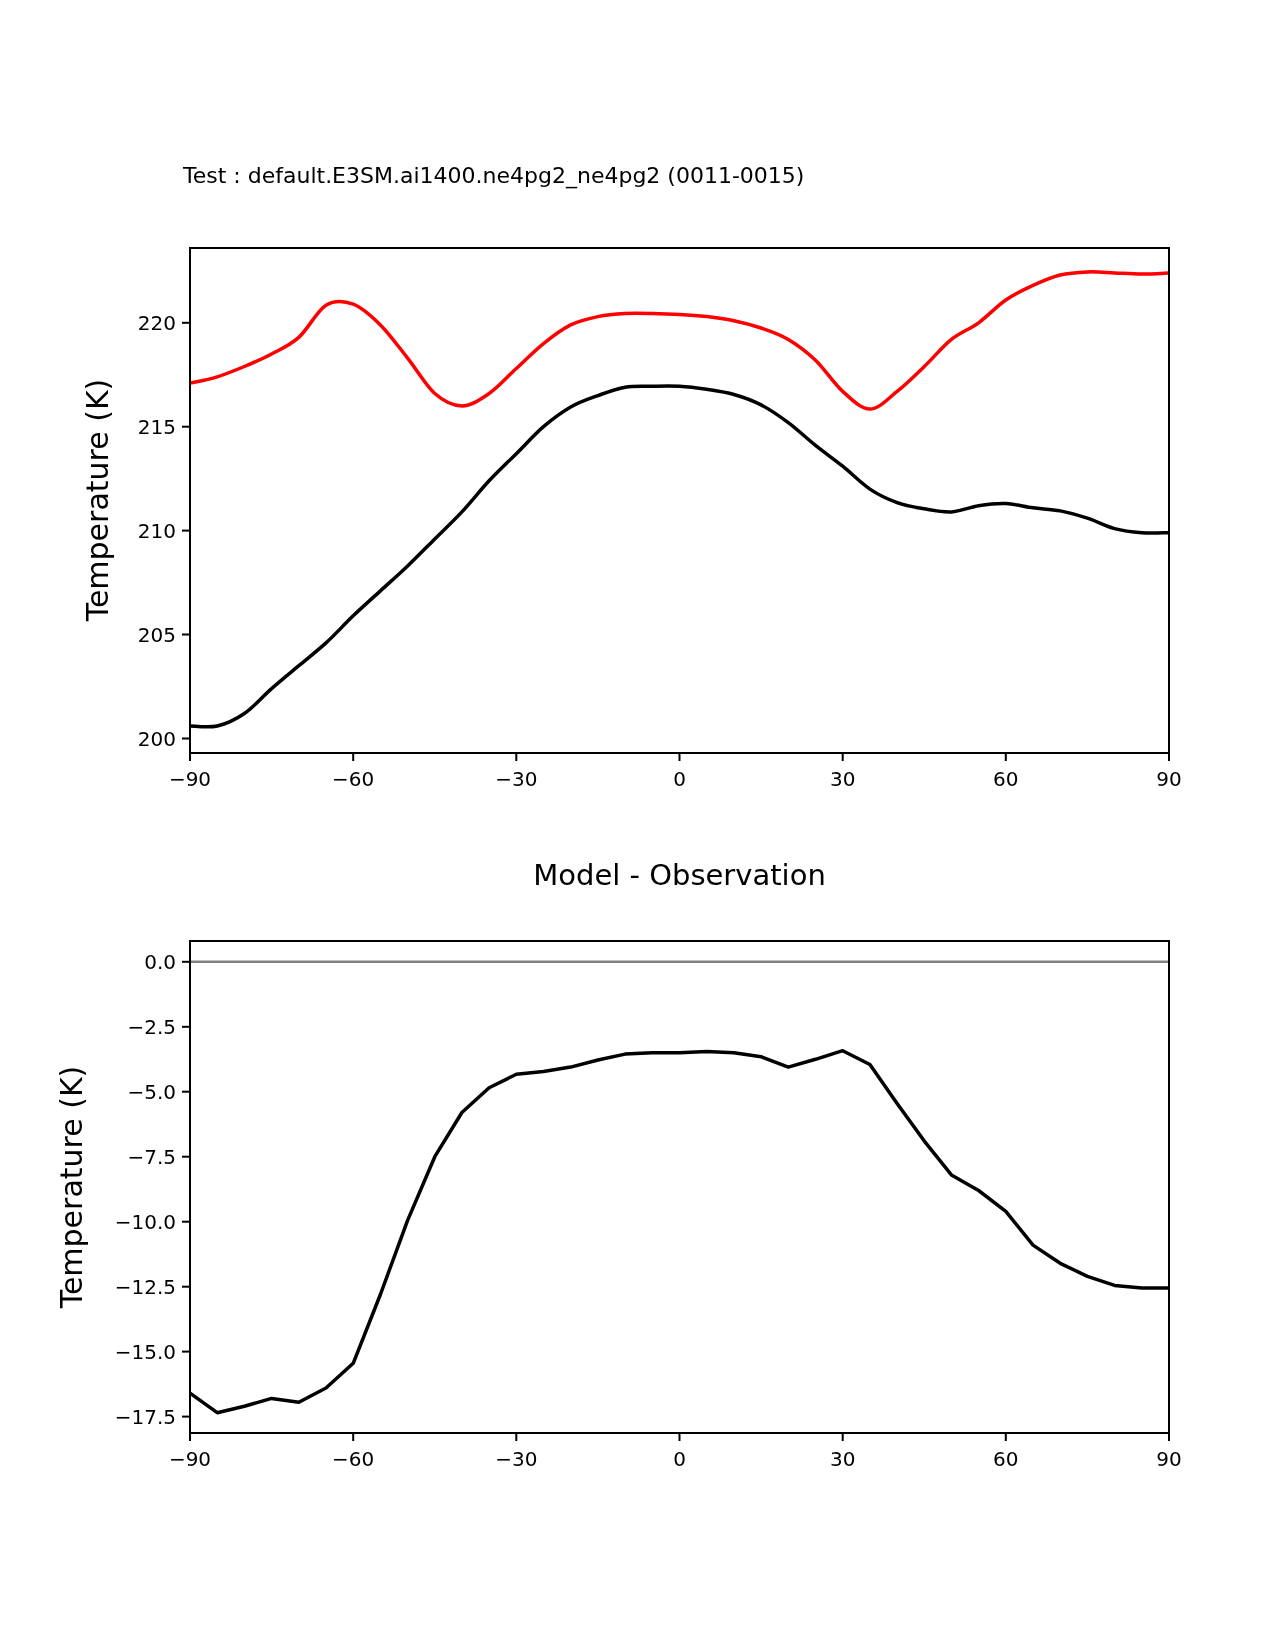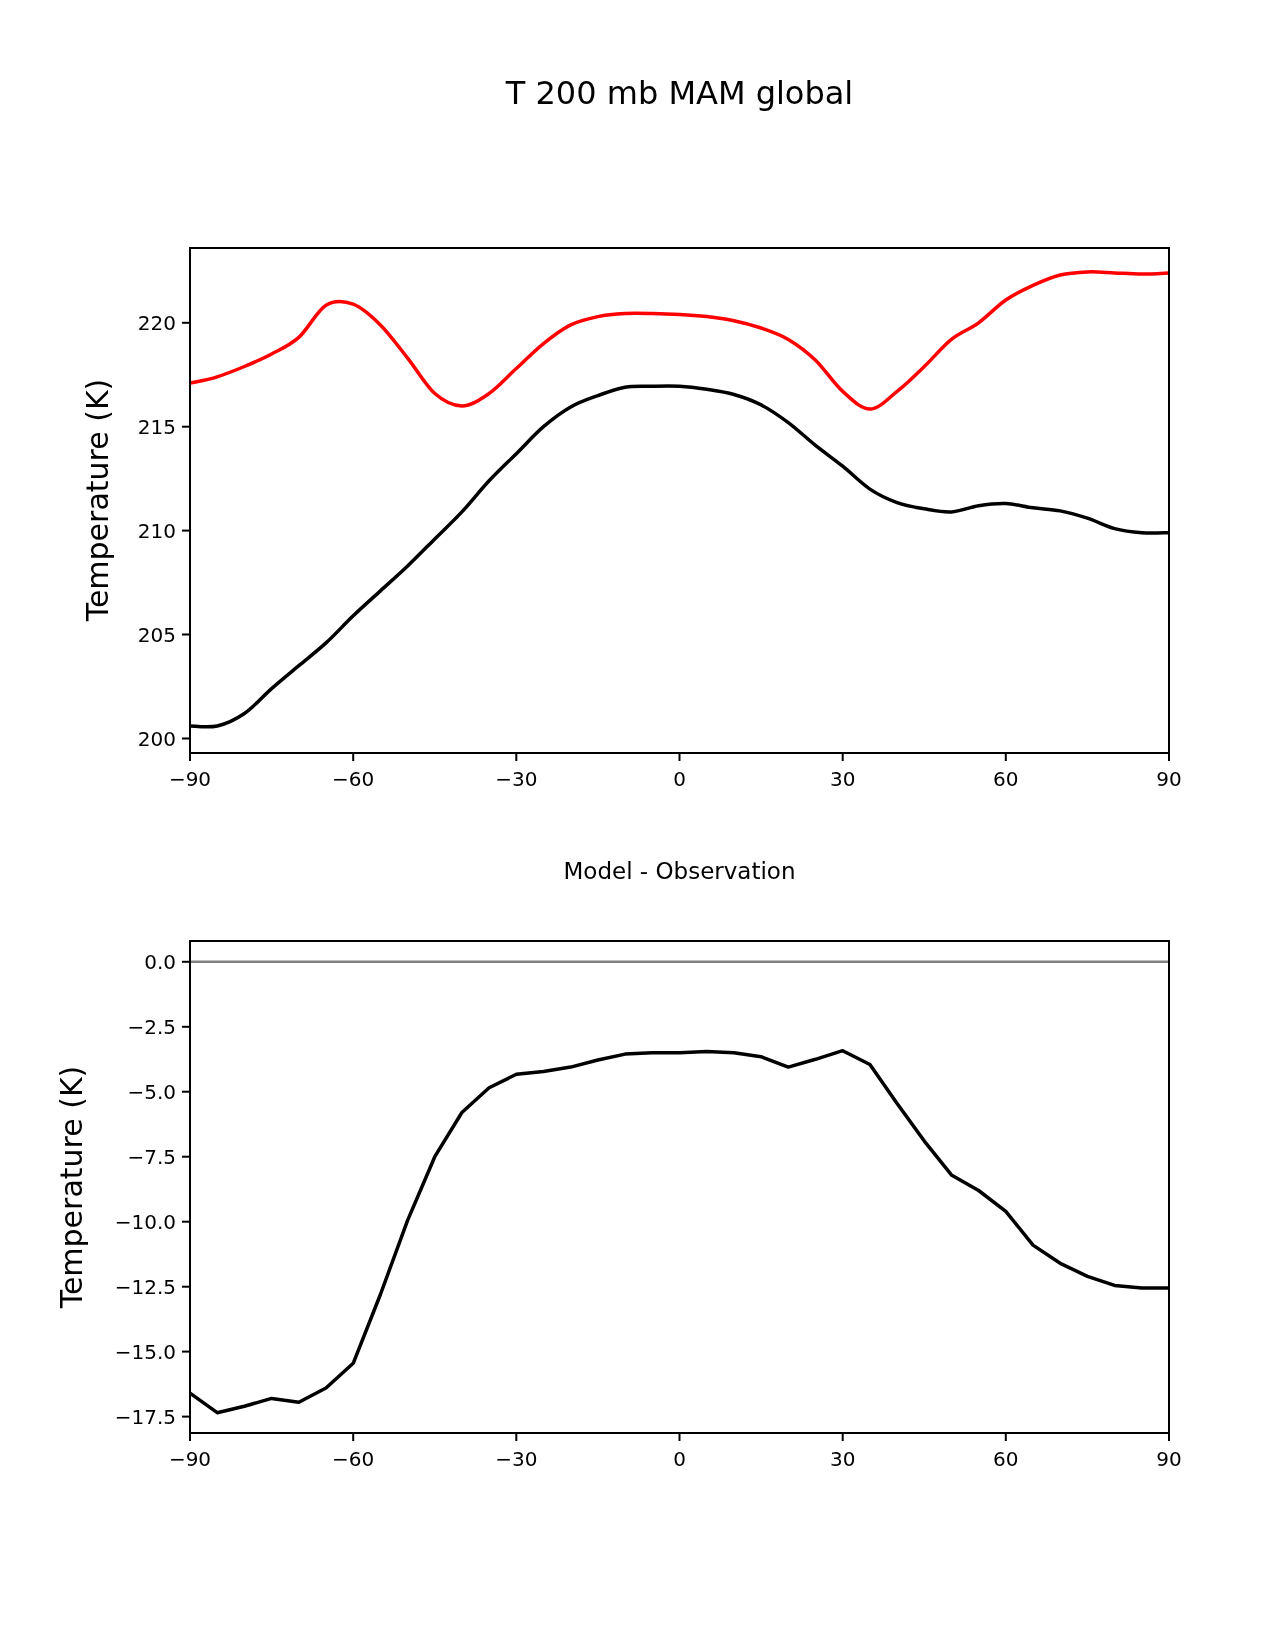--- a/index.html
+++ b/index.html
@@ -6,29 +6,29 @@
   #figure{position:relative;width:1275px;height:1650px;background:#ffffff;
           font-family:"DejaVu Sans","Liberation Sans",sans-serif;overflow:hidden;}
   .fig-title{position:absolute;left:190px;top:74px;width:979px;text-align:center;
              font-size:32px;color:#000000;}
   .subtitle{position:absolute;left:183px;white-space:nowrap;font-size:22px;}
   .subtitle-test{top:163px;color:#000000;}
   .subtitle-reference{top:196px;color:#ff0000;}
   .ylabel{position:absolute;white-space:nowrap;font-size:30px;color:#000000;
           transform:translate(-50%,-50%) rotate(-90deg);}
   .panel-title{position:absolute;left:190px;width:979px;text-align:center;
-               font-size:23px;color:#000000;}
+               font-size:29px;color:#000000;}
   svg{position:absolute;left:0;top:0;}
   svg text{font-family:"DejaVu Sans","Liberation Sans",sans-serif;fill:#000000;}
 </style>
 </head>
 <body>
 
 <div id="figure">
-  <div class="fig-title">T 200 mb MAM global</div>
+  <div class="subtitle subtitle-test">Test : default.E3SM.ai1400.ne4pg2_ne4pg2 (0011-0015)</div>
 
   <div class="ylabel" style="left:97px;top:500px;">Temperature (K)</div>
   <div class="ylabel" style="left:71px;top:1187px;">Temperature (K)</div>
   <div class="panel-title" style="top:858px;">Model - Observation</div>
 
   <svg id="plots" width="1275" height="1650" viewBox="0 0 1275 1650">
       <path d="M190,726C194.5,726 208.1,728.1 217.2,726C226.3,723.9 235.3,719.7 244.4,713.5C253.5,707.3 262.5,696.6 271.6,688.6C280.7,680.6 289.7,673.3 298.8,665.7C307.9,658.1 316.9,651.2 326,642.9C335.1,634.6 344.1,624.5 353.2,615.8C362.3,607.1 371.3,599.2 380.4,590.9C389.5,582.6 398.5,574.7 407.6,566C416.7,557.3 425.8,547.9 434.8,538.9C443.9,529.9 452.9,521.6 461.9,511.9C471,502.2 480,490.5 489.1,480.8C498.2,471.1 507.2,462.7 516.3,453.7C525.4,444.7 534.4,434.5 543.5,426.7C552.6,418.9 561.6,412.2 570.7,407C579.8,401.8 588.8,398.9 597.9,395.6C607,392.3 616,388.8 625.1,387.2C634.2,385.6 643.2,386.4 652.3,386.2C661.4,386 670.4,385.7 679.5,386.2C688.6,386.7 697.6,387.9 706.7,389.3C715.8,390.7 724.8,391.9 733.9,394.5C743,397.1 752,400.2 761.1,404.9C770.2,409.6 779.2,415.9 788.3,422.6C797.4,429.4 806.4,438.1 815.5,445.4C824.6,452.7 833.6,458.9 842.7,466.2C851.8,473.5 860.8,483 869.9,489.1C879,495.2 888,499.3 897.1,502.6C906.2,505.9 915.3,507.3 924.3,508.8C933.4,510.4 942.4,512.4 951.4,511.9C960.5,511.4 969.5,507.1 978.6,505.7C987.7,504.3 996.7,503.3 1005.8,503.6C1014.9,504 1023.9,506.6 1033,507.8C1042.1,509 1051.1,509.2 1060.2,510.9C1069.3,512.6 1078.3,515.3 1087.4,518.2C1096.5,521.2 1105.5,526.2 1114.6,528.6C1123.7,531 1132.7,532 1141.8,532.7C1150.9,533.4 1164.5,532.7 1169,532.7" fill="none" stroke="#000000" stroke-width="3.5" stroke-linejoin="round" stroke-linecap="butt"></path>
       <path d="M190,383.1C194.5,382.1 208.1,379.6 217.2,376.8C226.3,374 235.3,370.3 244.4,366.5C253.5,362.7 262.5,358.9 271.6,354C280.7,349.2 289.7,345.5 298.8,337.4C307.9,329.3 316.9,310.8 326,305.2C335.1,299.7 344.1,300.8 353.2,304.1C362.3,307.4 371.3,315.9 380.4,324.9C389.5,333.9 398.5,346.7 407.6,358.1C416.7,369.5 425.8,385.5 434.8,393.5C443.9,401.5 452.9,405.9 461.9,405.9C471,405.9 480,399.7 489.1,393.5C498.2,387.3 507.2,376.8 516.3,368.5C525.4,360.2 534.4,350.9 543.5,343.6C552.6,336.3 561.6,329.4 570.7,324.9C579.8,320.4 588.8,318.5 597.9,316.6C607,314.7 616,314 625.1,313.5C634.2,313 643.2,313.3 652.3,313.5C661.4,313.7 670.4,314 679.5,314.5C688.6,315 697.6,315.6 706.7,316.6C715.8,317.6 724.8,318.8 733.9,320.7C743,322.6 752,324.9 761.1,328C770.2,331.1 779.2,334 788.3,339.4C797.4,344.8 806.4,351.5 815.5,360.2C824.6,368.9 833.6,383.3 842.7,391.4C851.8,399.5 860.8,409.1 869.9,409.1C879,409.1 888,398.5 897.1,391.4C906.2,384.3 915.3,375.2 924.3,366.5C933.4,357.8 942.4,346.7 951.4,339.4C960.5,332.1 969.5,329.4 978.6,322.8C987.7,316.2 996.7,306.2 1005.8,300C1014.9,293.8 1023.9,289.6 1033,285.4C1042.1,281.2 1051.1,277.3 1060.2,275C1069.3,272.8 1078.3,272.3 1087.4,271.9C1096.5,271.5 1105.5,272.5 1114.6,272.9C1123.7,273.3 1132.7,274 1141.8,274C1150.9,274 1164.5,273.1 1169,272.9" fill="none" stroke="#ff0000" stroke-width="3.5" stroke-linejoin="round" stroke-linecap="butt"></path>
       <rect x="190" y="248" width="979" height="505" fill="none" stroke="#000000" stroke-width="2"></rect>
       <line x1="190" y1="753" x2="190" y2="761" stroke="#000000" stroke-width="2"></line>

